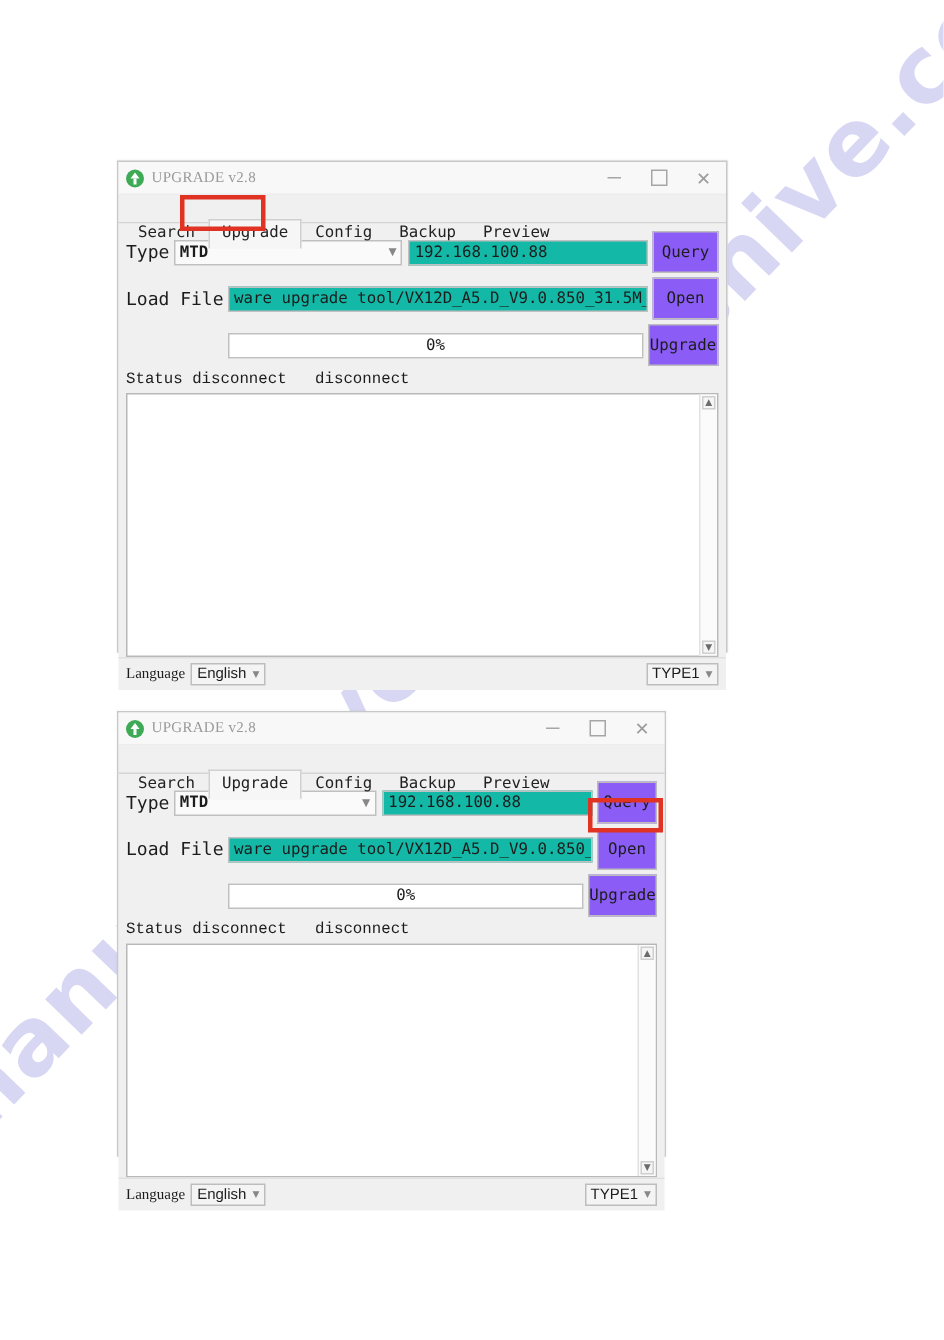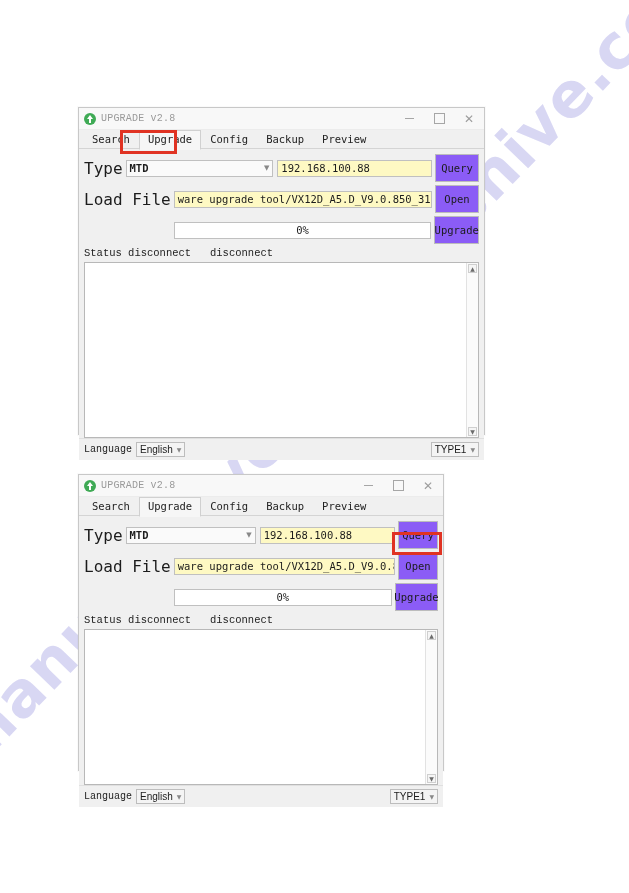--- a/index.html
+++ b/index.html
@@ -85,21 +85,21 @@
     content:"";
     position:absolute;
     left: 5px; top: 6px;
     width: 2px; height: 4px;
     background:#ffffff;
   }
   .title-text {
     font-size: 10px;
     color: #9a9a9a;
     letter-spacing: 0.2px;
-    font-family: Liberation Mono, monospace;
+    font-family: Liberation Serif, serif;
   }
   .win-btns {
     margin-left: auto;
     display: flex;
     align-items: center;
   }
   .win-btn {
     width: 30px; height: 21px;
     display: flex; align-items: center; justify-content: center;
     color: #9d9d9d;
@@ -121,48 +121,48 @@
   }
   .tab {
     padding: 2px 8px 3px 8px;
     font-size: 10.5px;
     font-family: "DejaVu Sans Mono", monospace;
     color: #222;
     border: 1px solid transparent;
     border-bottom: none;
     line-height: 13px;
     position: relative;
-    top: 1px;
+    top: 17px;
   }
   .tab.active {
     background: #f6f6f6;
     border-color: #d0d0d0;
     border-bottom: 1px solid #f6f6f6;
     margin-bottom: -1px;
   }
 
   
   .panel {
     background: #f0f0f0;
     padding: 5px 5px 0 5px;
   }
   .row {
     display: flex;
     align-items: center;
     margin-bottom: 3px;
   }
   .lbl {
     font-family: "DejaVu Sans Mono", monospace;
-    font-size: 16px;
+    font-size: 12px;
     white-space: nowrap;
     padding-right: 3px;
     color: #1c1c1c;
   }
   .field {
-    background: #fef9c3;
+    background: #14b8a6;
     border: 1px solid #c0c0c0;
     height: 17px;
     font-family: "DejaVu Sans Mono", monospace;
     font-size: 10.5px;
     display: flex;
     align-items: center;
     padding: 0 3px;
     color: #1c1c1c;
     overflow: hidden;
     white-space: nowrap;
@@ -255,21 +255,21 @@
     gap: 4px;
     padding: 4px 3px;
     font-size: 10px;
     font-family: "Liberation Sans", sans-serif;
     color: #1c1c1c;
     margin-left: 4px;
   }
   .mini-combo .combo-arrow { font-size: 6px; }
   .sb-label {
     font-size: 10px;
-    font-family: Liberation Mono, monospace;
+    font-family: Liberation Serif, serif;
     color: #1c1c1c;
   }
 
   
   .hl {
     position: absolute;
     border: 3px solid #e03323;
     z-index: 40;
     pointer-events: none;
   }

